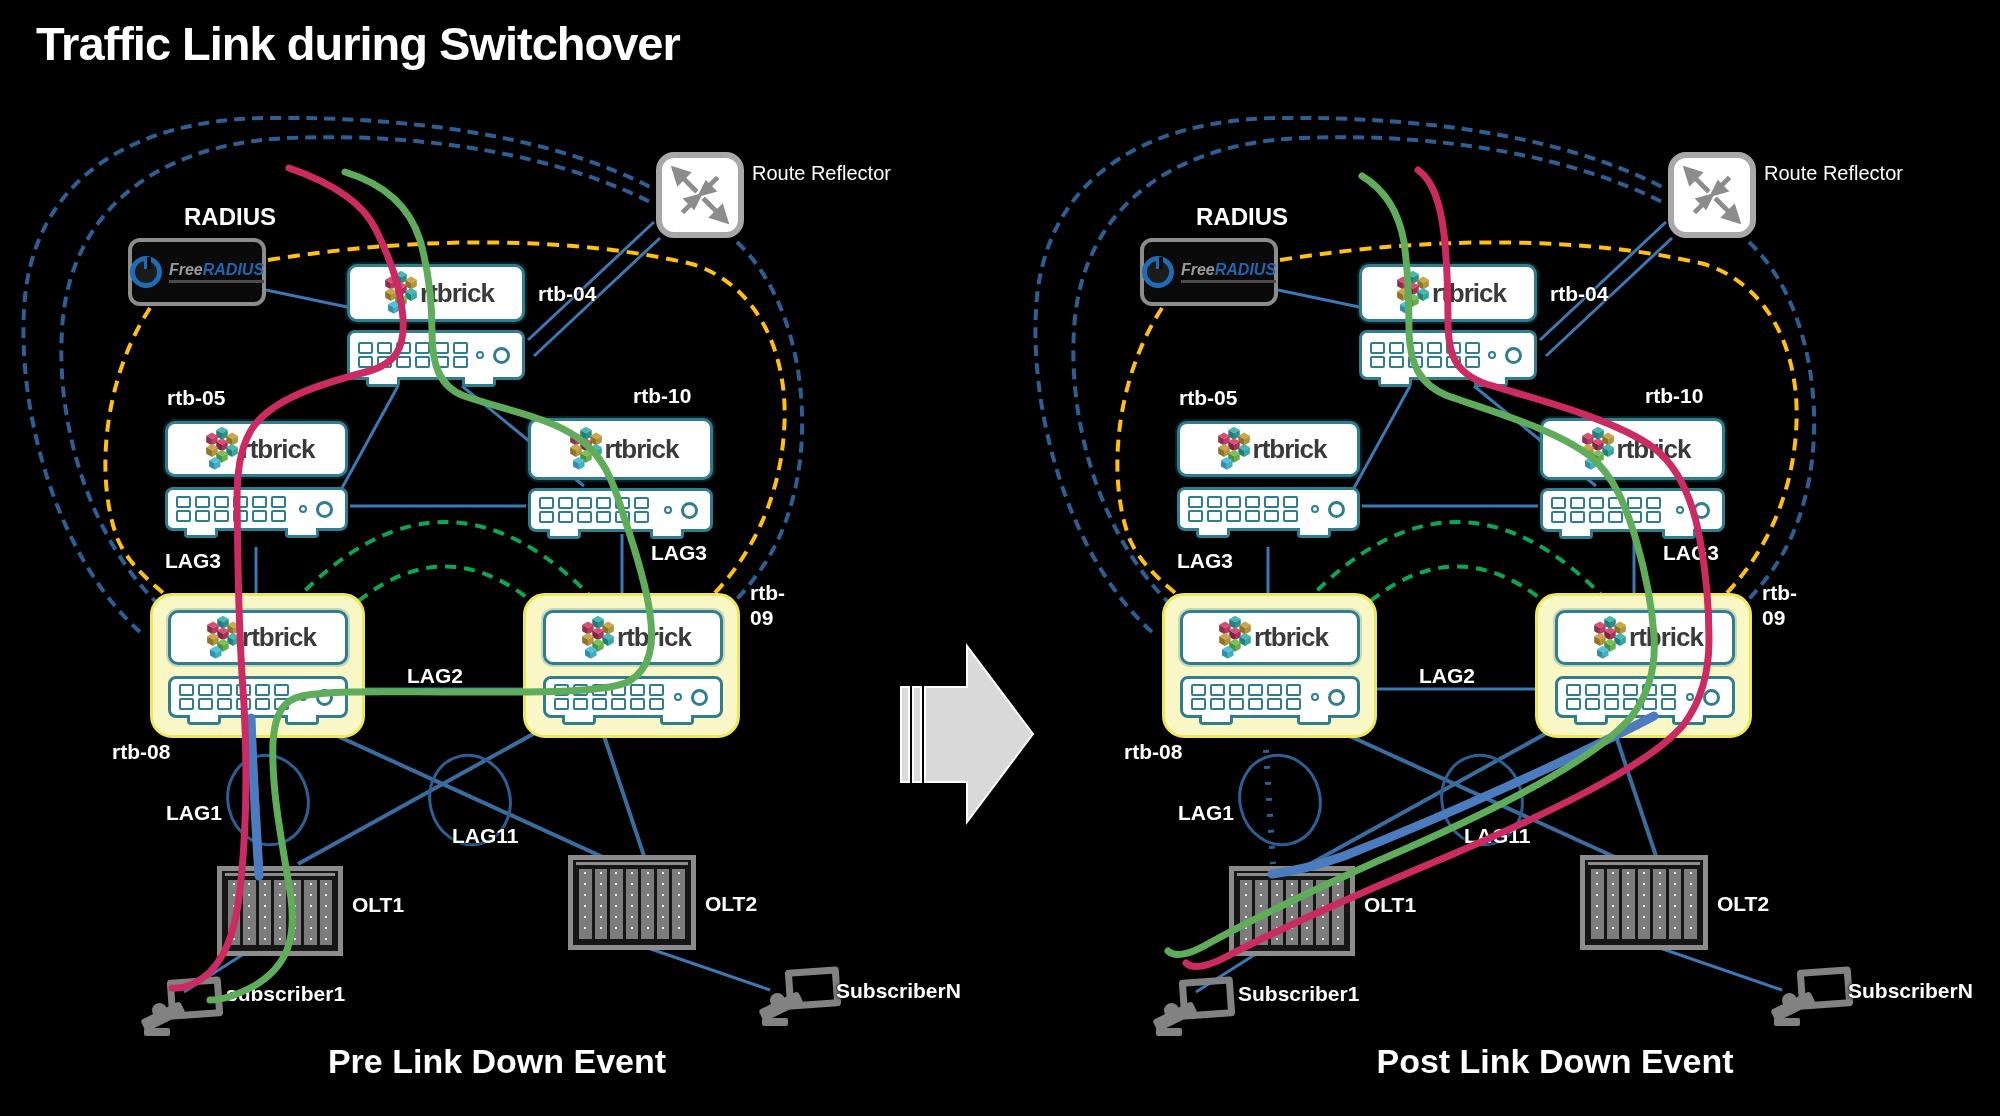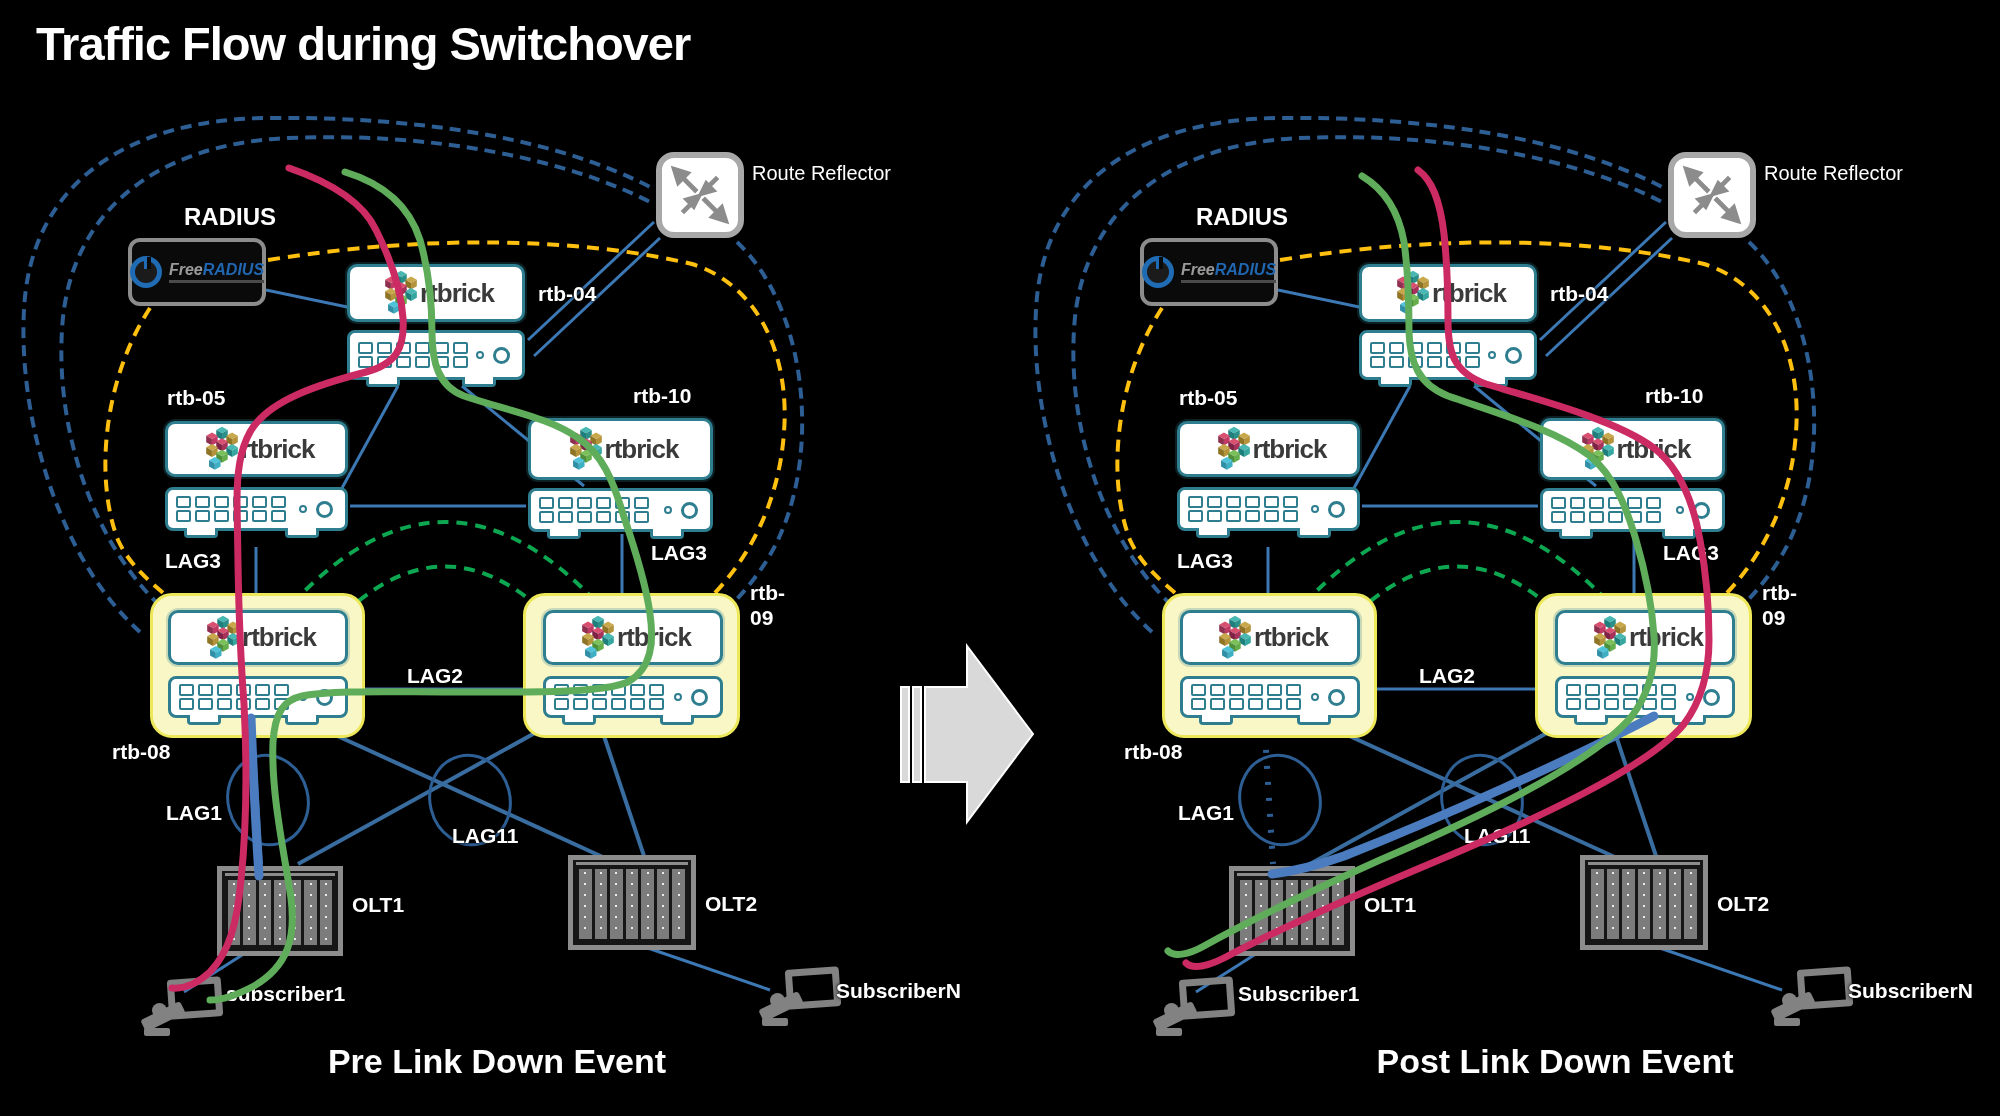--- a/index.html
+++ b/index.html
@@ -167,21 +167,21 @@
   <path class="lb2" d="M252,718 L261,864"></path>
   <path class="lbdot" d="M1264,718 L1273,864"></path>
 
   <g>
     <rect x="901" y="687" width="8" height="95" fill="#D9D9D9" stroke="#fff" stroke-width="2"></rect>
     <rect x="913" y="687" width="8" height="95" fill="#D9D9D9" stroke="#fff" stroke-width="2"></rect>
     <path d="M925,687 L967,687 L967,646 L1033,734 L967,822 L967,782 L925,782 Z" fill="#D9D9D9" stroke="#fff" stroke-width="2"></path>
   </g>
 </svg>
 
-<div class="title">Traffic Flow during Switchover</div>
+<div class="title">Traffic Link during Switchover</div>
 
 <div class="dia" style="left:0">
   <div class="lbl big" style="left:184px;top:203px">RADIUS</div>
   <div class="frbox" style="left:128px;top:238px">
     <div class="frring"></div>
     <div class="frtxt">
       <span class="f">Free</span><span class="r">RADIUS</span>
       <div class="bar"></div>
     </div>
   </div>

